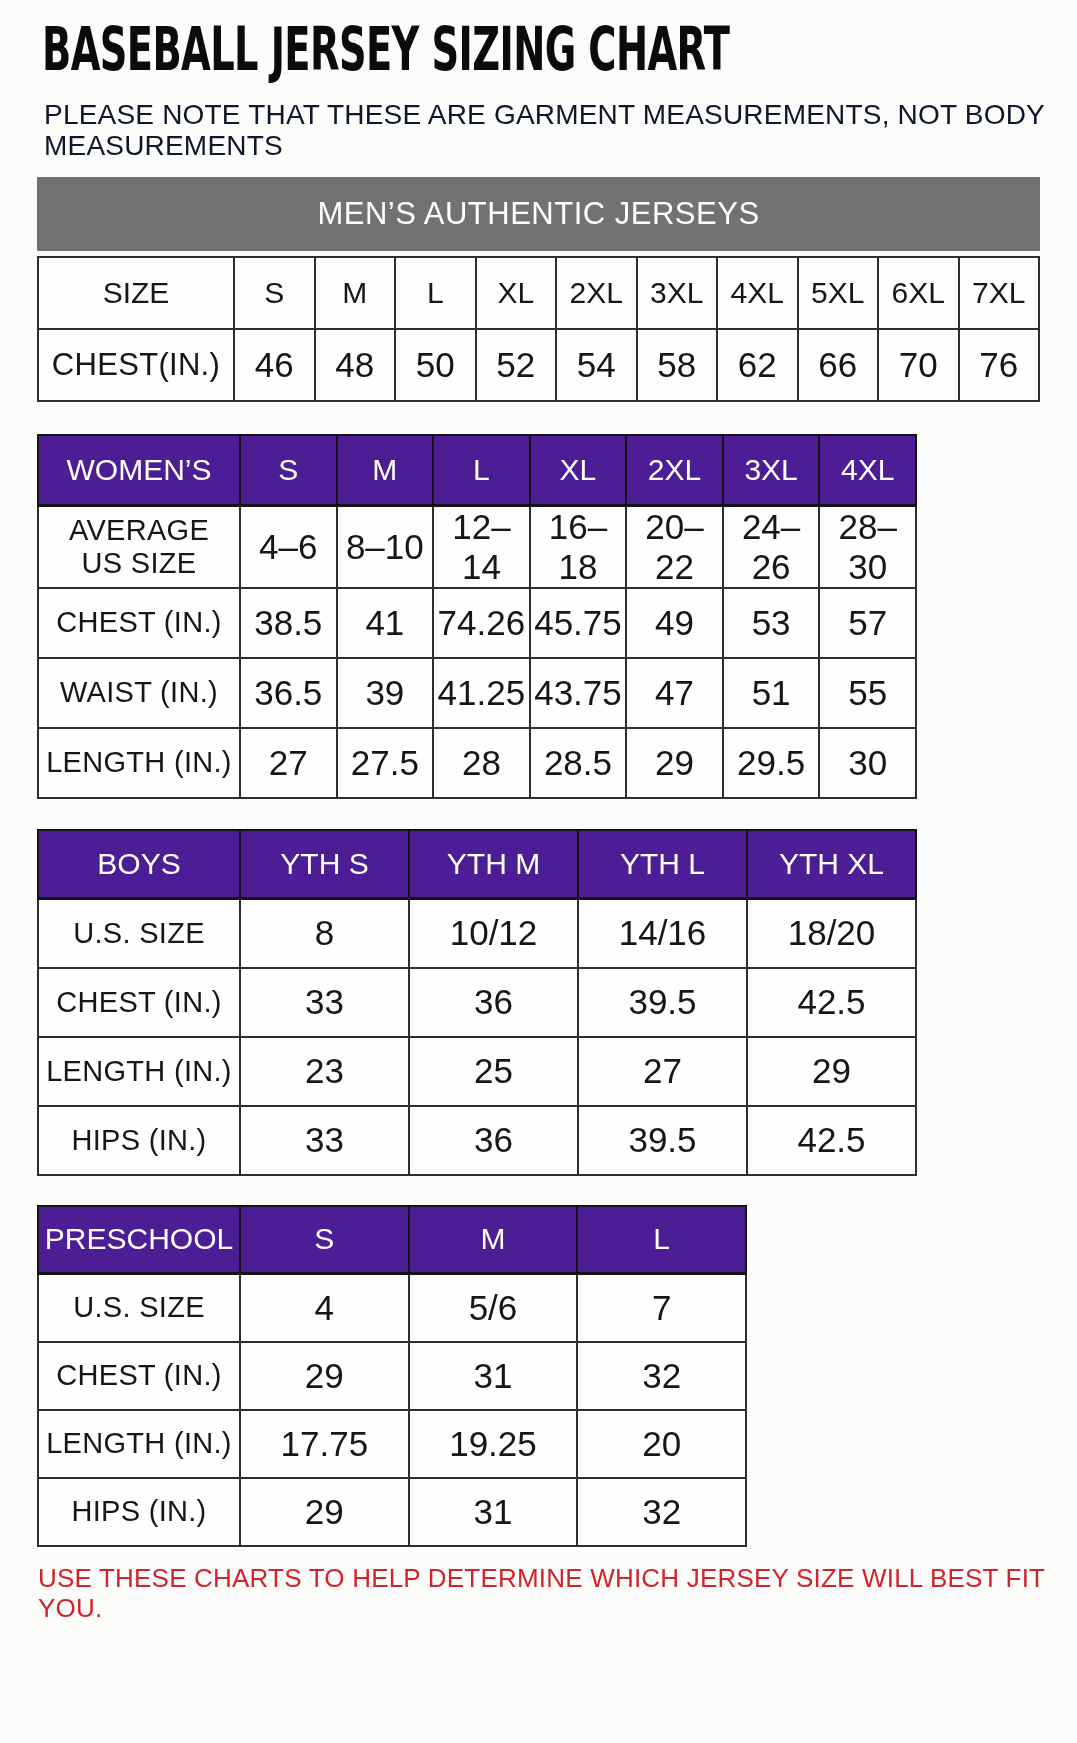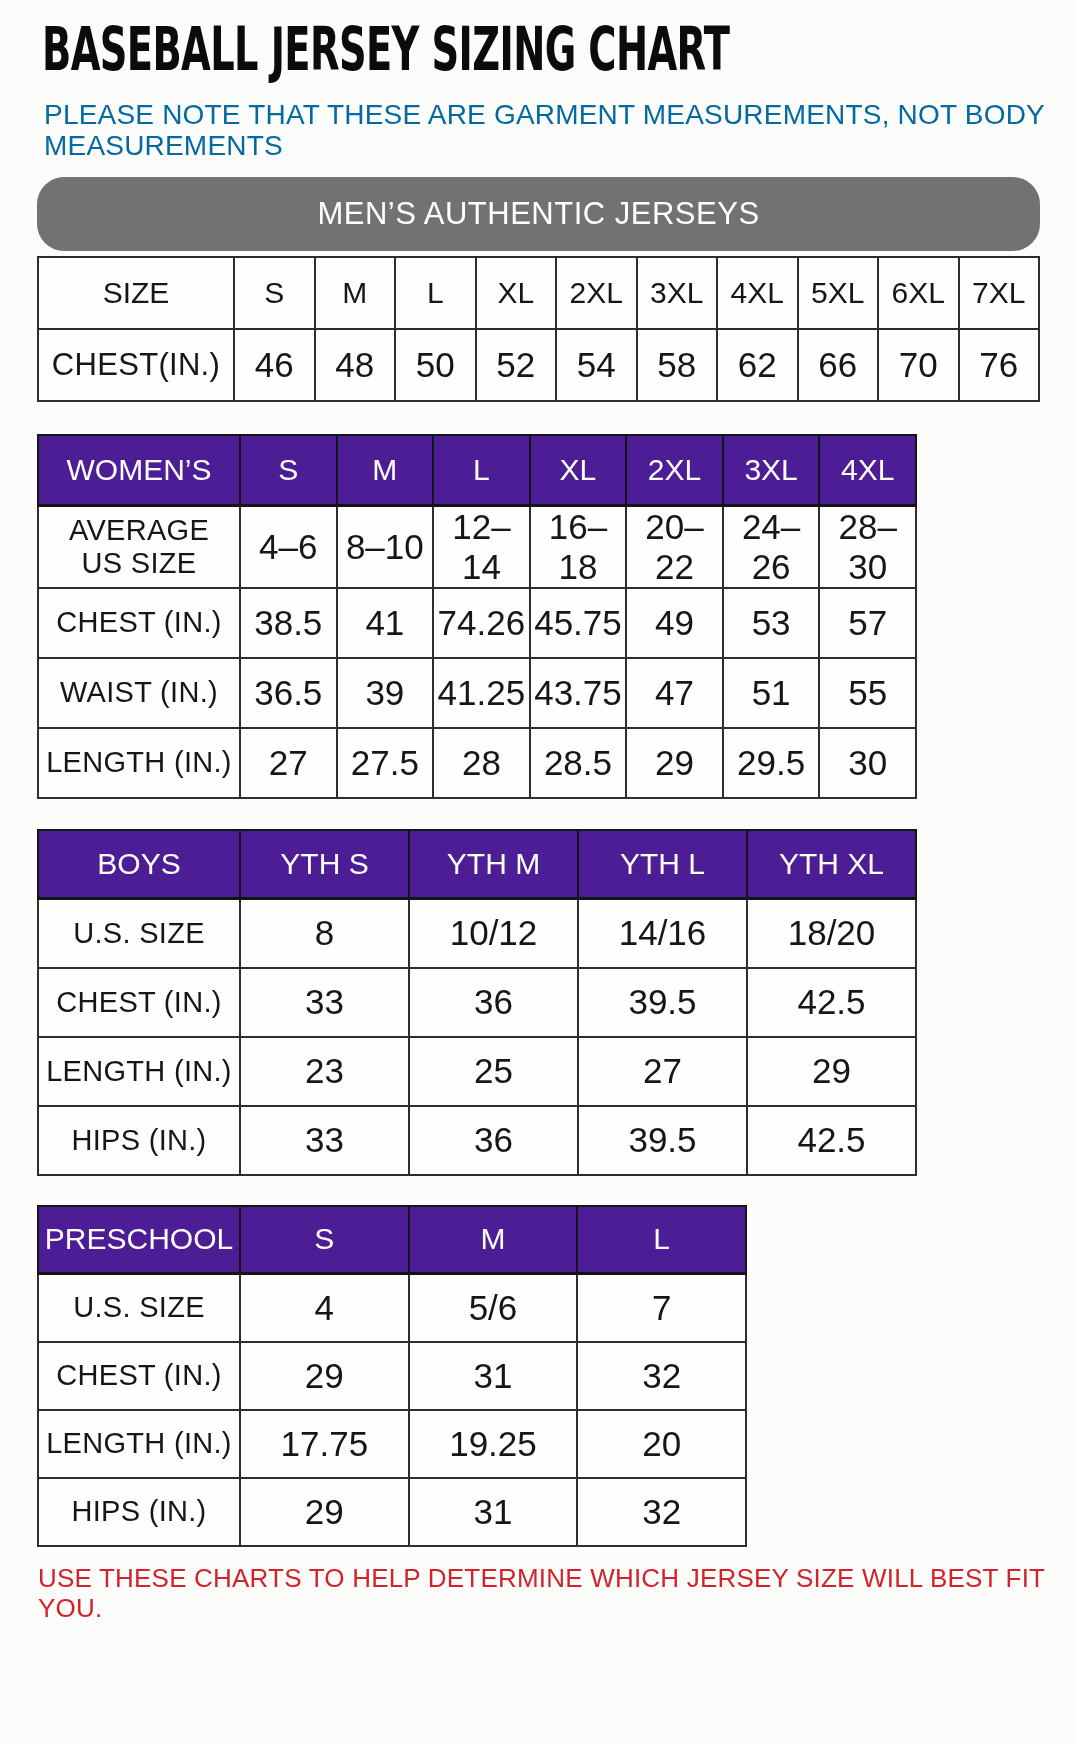--- a/index.html
+++ b/index.html
@@ -29,21 +29,21 @@
   .title .squish {
     display: inline-block;
     transform: scaleX(0.63);
     transform-origin: 0 55%;
     letter-spacing: -1px;
   }
 
   
   .note {
     margin: 21px 0 16px 44px;
-    color: #0369a1;
+    color: #0f172a;
     font-size: 28px;
     line-height: 31px;
     white-space: pre-line;
     letter-spacing: 0.2px;
   }
   .footer {
     margin: 16px 0 0 38px;
     color: #d2232a;
     font-size: 26px;
     line-height: 30px;
@@ -55,21 +55,20 @@
     margin: 14px 0 0 37px;
     width: 1003px;
     height: 74px;
     background: #727272;
     color: #ffffff;
     font-size: 31px;
     letter-spacing: 0.5px;
     display: flex;
     align-items: center;
     justify-content: center;
-    border-radius: 27px;
   }
 
   
   table.grid {
     border-collapse: collapse;
     table-layout: fixed;
     margin-left: 37px;
     background: #fefefe;
   }
   .grid th, .grid td {

